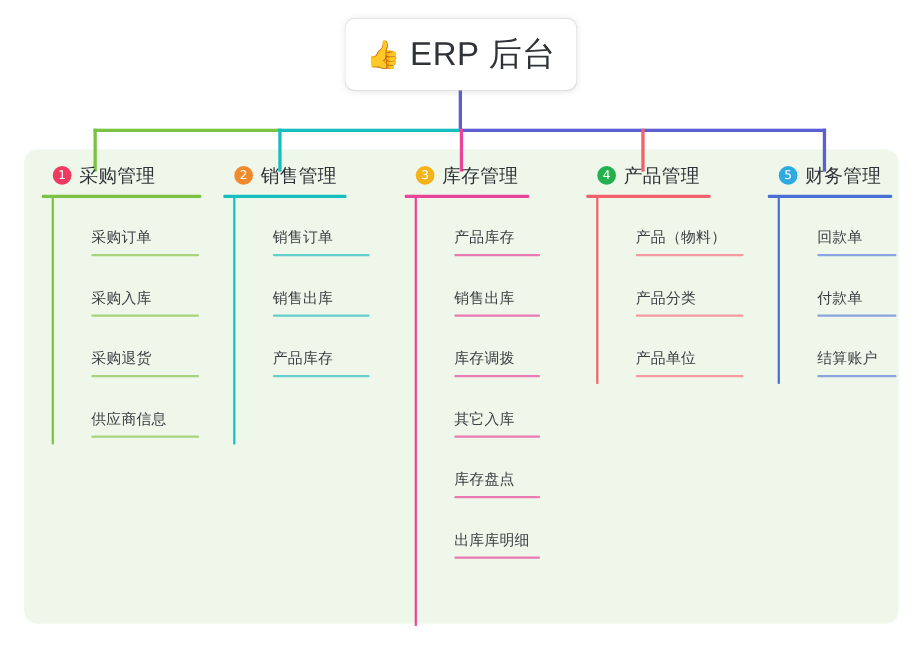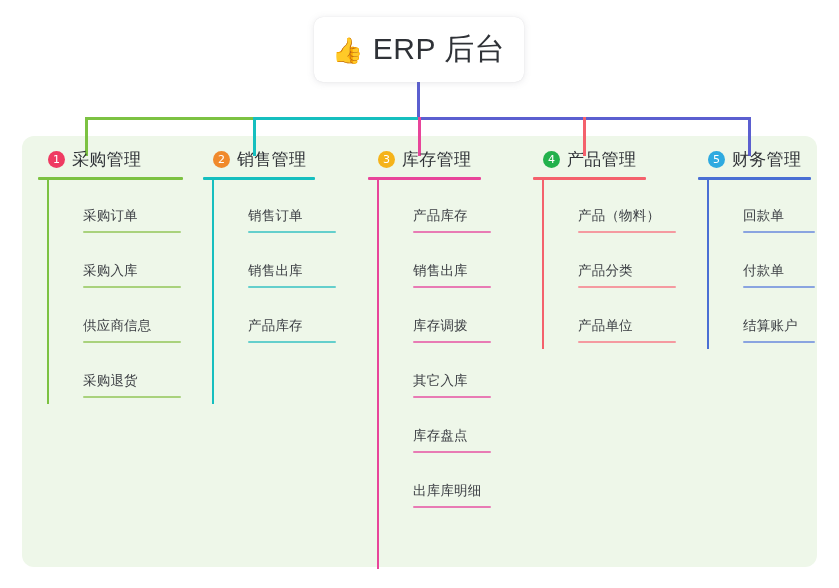--- a/index.html
+++ b/index.html
@@ -167,25 +167,25 @@
           <div class="trunk" style="background: rgb(124, 194, 66); height: 224px;"></div>
           <div class="item" style="height: 55px; padding-top: 27px;">
             <span class="txt">采购订单</span>
             <div class="rule" style="width: 98px; background: rgb(169, 210, 124);"></div>
           </div>
           <div class="item" style="height: 55px; padding-top: 27px;">
             <span class="txt">采购入库</span>
             <div class="rule" style="width: 98px; background: rgb(169, 210, 124);"></div>
           </div>
           <div class="item" style="height: 55px; padding-top: 27px;">
+            <span class="txt">采购退货</span>
+            <div class="rule" style="width: 98px; background: rgb(169, 210, 124);"></div>
+          </div>
+          <div class="item" style="height: 55px; padding-top: 27px;">
             <span class="txt">供应商信息</span>
-            <div class="rule" style="width: 98px; background: rgb(169, 210, 124);"></div>
-          </div>
-          <div class="item" style="height: 55px; padding-top: 27px;">
-            <span class="txt">采购退货</span>
             <div class="rule" style="width: 98px; background: rgb(169, 210, 124);"></div>
           </div>
         </div>
       </div>
       <div class="column" style="left: 203px; top: 148px;">
         <div class="col-head">
           <span class="badge" style="background: rgb(240, 138, 44);">2</span>
           <span class="col-title">销售管理</span>
         </div>
         <div class="head-rule" style="width: 112px; background: rgb(22, 191, 191);"></div>

